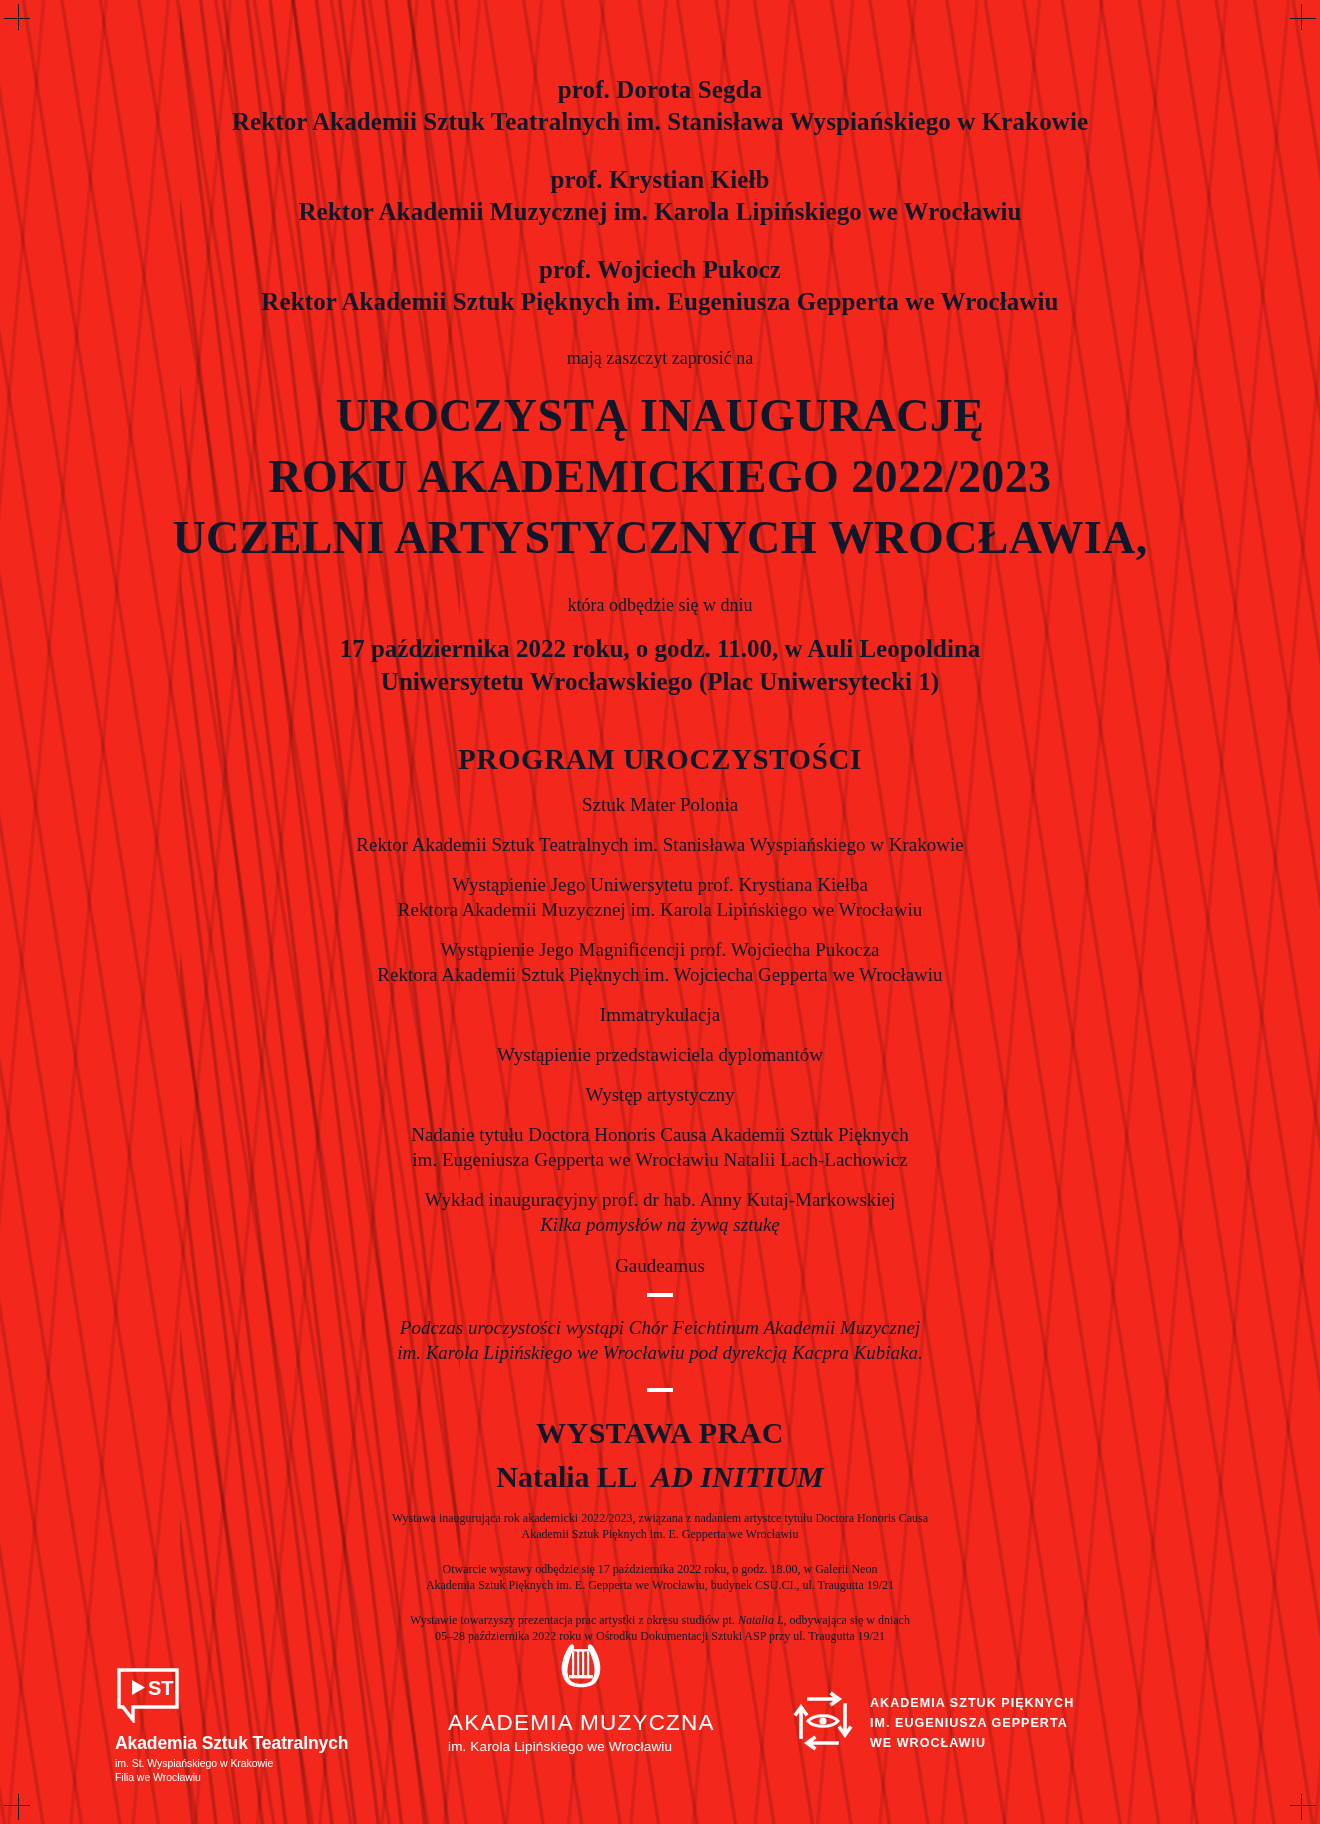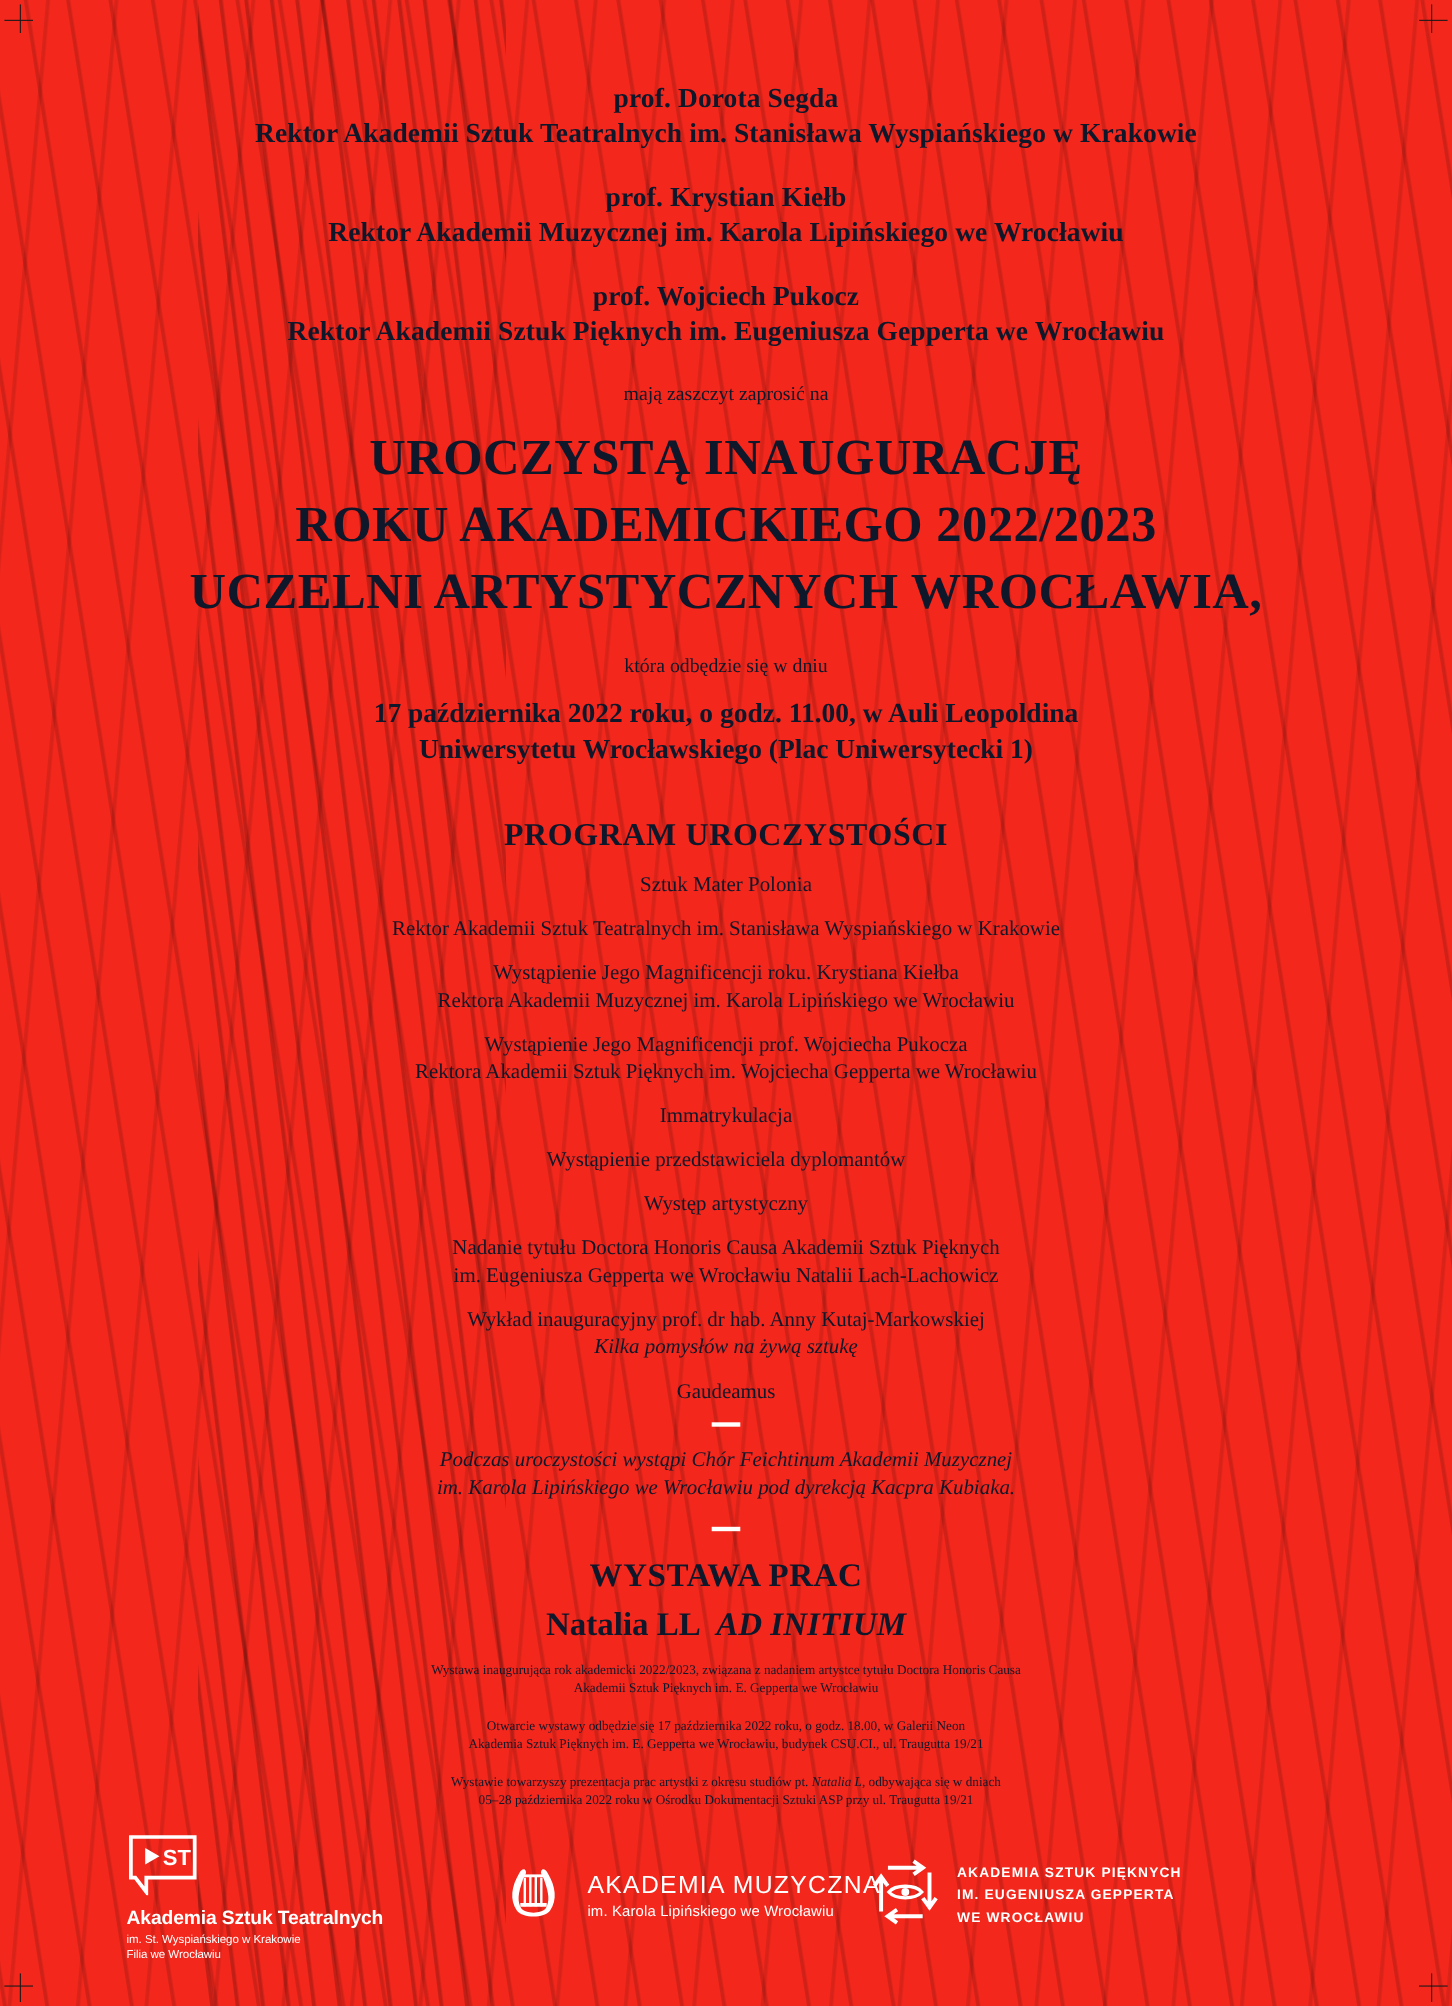--- a/index.html
+++ b/index.html
@@ -205,21 +205,21 @@
     letter-spacing: -0.1px;
     line-height: 1.15;
   }
   .ast-sub {
     font-size: 10.5px;
     line-height: 1.35;
     margin-top: 3px;
     letter-spacing: -0.05px;
   }
   
-  .logo-am { left: 462px; bottom: 34px; display: flex; align-items: center; gap: 26px; }
+  .logo-am { left: 448px; bottom: 34px; display: flex; align-items: center; gap: 13px; flex-direction: column; }
   .am-text .am-name {
     font-size: 22.5px;
     letter-spacing: 1.2px;
     line-height: 1.1;
   }
   .am-text .am-sub {
     font-size: 13.5px;
     letter-spacing: 0.15px;
     margin-top: 3px;
   }
@@ -282,21 +282,21 @@
 
     <div class="program-heading">PROGRAM UROCZYSTOŚCI</div>
 
     <div class="prog-item">
       <span class="ln">Sztuk Mater Polonia</span>
     </div>
     <div class="prog-item">
       <span class="ln">Rektor Akademii Sztuk Teatralnych im. Stanisława Wyspiańskiego w Krakowie</span>
     </div>
     <div class="prog-item">
-      <span class="ln">Wystąpienie Jego Magnificencji roku. Krystiana Kiełba</span>
+      <span class="ln">Wystąpienie Jego Uniwersytetu prof. Krystiana Kiełba</span>
       <span class="ln">Rektora Akademii Muzycznej im. Karola Lipińskiego we Wrocławiu</span>
     </div>
     <div class="prog-item">
       <span class="ln">Wystąpienie Jego Magnificencji prof. Wojciecha Pukocza</span>
       <span class="ln">Rektora Akademii Sztuk Pięknych im. Wojciecha Gepperta we Wrocławiu</span>
     </div>
     <div class="prog-item">
       <span class="ln">Immatrykulacja</span>
     </div>
     <div class="prog-item">

